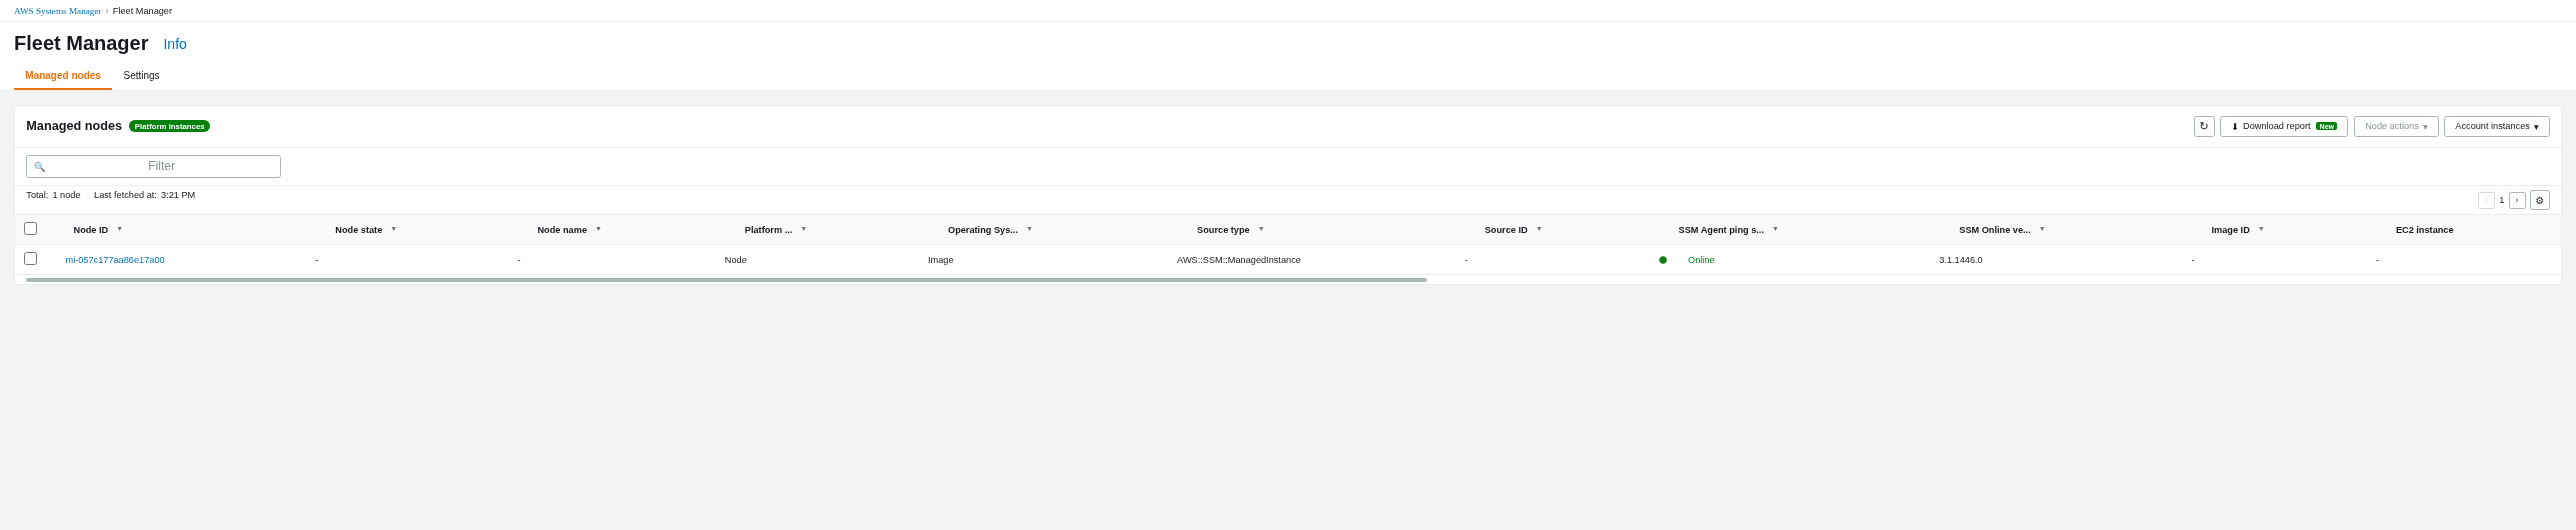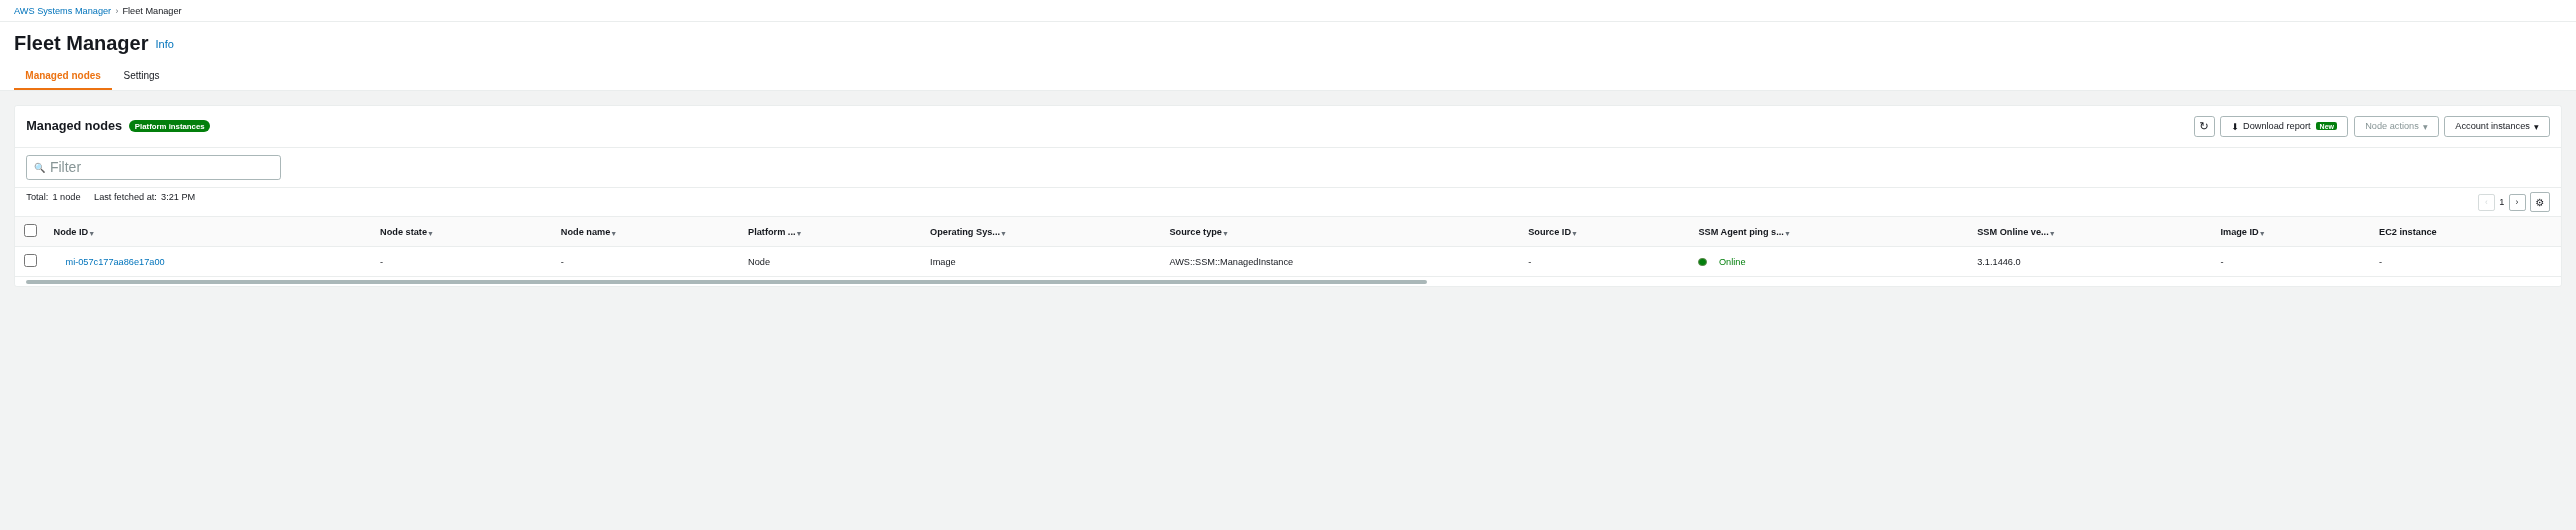--- a/index.html
+++ b/index.html
@@ -16,20 +16,21 @@
       display: flex;
       align-items: center;
       gap: 4.2px;
       font-size: 9.2px;
       border-bottom: 0.7px solid #eaeded;
     }
     .breadcrumb-link {
       color: #0073bb;
       text-decoration: none;
       cursor: pointer;
+      font-family: Liberation Serif, serif;
     }
     .breadcrumb-sep {
       color: #687078;
       font-size: 8.5px;
     }
     .breadcrumb-current {
       color: #16191f;
     }
     .page-header {
       background: #fff;
@@ -42,23 +43,24 @@
       gap: 7px;
       margin-bottom: 8.5px;
     }
     .page-title {
       font-size: 20px;
       font-weight: 700;
       color: #16191f;
     }
     .info-link {
       color: #0073bb;
-      font-size: 11px;
+      font-size: 14px;
       cursor: pointer;
       text-decoration: none;
+      margin-left: 8px;
     }
     .tabs-row {
       display: flex;
       gap: 0;
     }
     .tab {
       padding: 5.7px 11.3px 7px 11.3px;
       cursor: pointer;
       font-size: 10px;
       color: #16191f;
@@ -159,24 +161,25 @@
       border: 0.7px solid #aab7b8;
       border-radius: 2.8px;
       padding: 3.5px 7px;
       gap: 4.2px;
       width: 255px;
       background: #fff;
     }
     .search-box input {
       border: none;
       outline: none;
-      font-size: 14px;
+      font-size: 12px;
       color: #16191f;
       width: 100%;
       background: transparent;
+      text-align: center;
     }
     .search-box input::placeholder { color: #879596; }
     .info-row {
       display: flex;
       align-items: flex-start;
       gap: 4.2px;
       padding: 4.2px 11.3px;
       font-size: 9.2px;
       color: #16191f;
       border-bottom: 0.7px solid #eaeded;
@@ -233,42 +236,43 @@
     thead th {
       padding: 7px 8.5px;
       text-align: left;
       font-weight: 600;
       color: #16191f;
       white-space: nowrap;
       border-right: none;
     }
     thead th .th-inner {
       display: flex;
-      align-items: flex-end;
-      gap: 0;
+      align-items: flex-start;
+      gap: 8px;
+      margin-left: 20px;
     }
     tbody tr {
       border-bottom: 0.7px solid #eaeded;
     }
     tbody td {
       padding: 7px 8.5px;
       color: #16191f;
       vertical-align: middle;
       white-space: nowrap;
     }
     .node-link {
       color: #0073bb;
       cursor: pointer;
       text-decoration: none;
       margin-left: 12px;
     }
     .status-online {
       display: flex;
       align-items: center;
-      gap: 12px;
+      gap: 21px;
       color: #037f0c;
       font-weight: 500;
     }
     .status-dot {
       width: 8.5px;
       height: 8.5px;
       border-radius: 50%;
       background: #037f0c;
       display: inline-block;
       border: 1.4px solid #5d8a4e;

